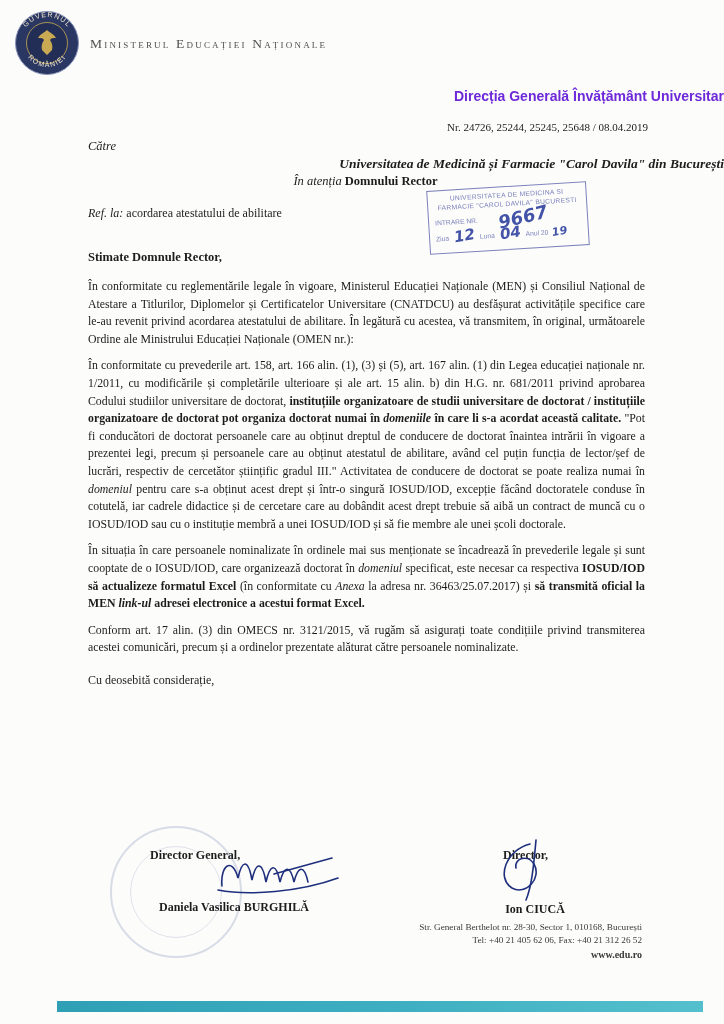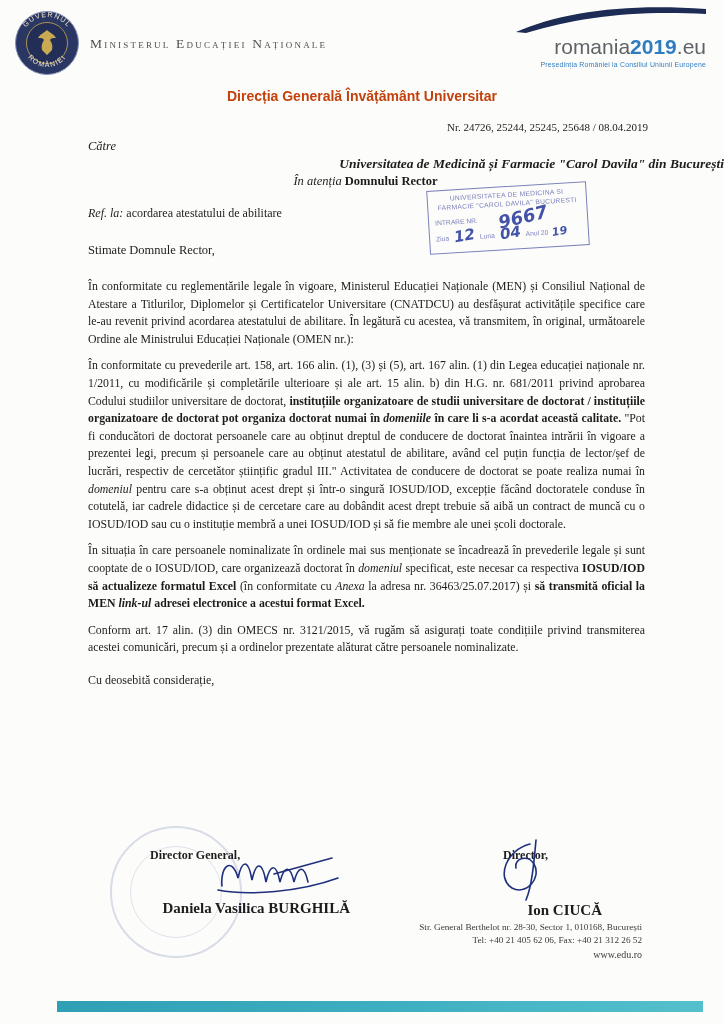--- a/index.html
+++ b/index.html
@@ -20,22 +20,22 @@
     font-size:13.5px; color:#4f4f4f;
   }
   .brand { position:absolute; right:18px; top:6px; width:196px; text-align:right; font-family:"Liberation Sans", sans-serif; }
   .brand svg { display:block; margin-left:auto; }
   .brand-text { line-height:22px; margin-top:2px; }
   .brand-text .b1, .brand-text .b3 { font-size:21px; color:#5f6368; }
   .brand-text .b2 { font-size:21px; color:#2f7dc1; font-weight:700; }
   .brand-sub { font-size:6.9px; color:#2f7dc1; margin-top:1px; letter-spacing:.2px; }
 
   .division-title {
-    position:absolute; top:88px; left:0; width:100%; text-align:center;
-    font-family:"Liberation Sans", sans-serif; font-weight:700; font-size:14px; color:#c2410c;
+    position:absolute; top:88px; left:0; width:100%; text-align:right;
+    font-family:"Liberation Sans", sans-serif; font-weight:700; font-size:14px; color:#6d28d9;
   }
   .number-line { position:absolute; top:121px; right:76px; font-size:11px; color:#222; }
   .to-label { position:absolute; left:88px; top:139px; font-style:italic; font-size:12.5px;text-align:right; }
   .addressee { position:absolute; top:156px; left:0; width:100%; text-align:right; font-weight:700; font-size:13.5px;font-style:italic; }
   .attention { position:absolute; top:174px; left:0; width:100%; text-align:center; font-size:12.5px; }
   .att-prefix { font-style:italic;margin-left:7px; }
   .att-name { font-weight:700; }
   .ref-line { position:absolute; left:88px; top:206px; font-size:12px; }
   .ref-label { font-style:italic; }
 
@@ -47,55 +47,55 @@
     background:rgba(255,255,255,.15);
   }
   .s-l1 { font-size:6.7px; text-align:center; letter-spacing:.3px; line-height:8.5px; }
   .s-row { display:flex; align-items:center; gap:4px; margin-top:3px; }
   .s-lab { font-size:6.7px; white-space:nowrap; }
   .s-hand { font-family:"DejaVu Sans", sans-serif; font-style:italic; font-weight:700; color:#4353a8; }
   .s-num { font-size:18px; transform:rotate(-10deg); margin-left:16px; line-height:14px; }
   .s-day { font-size:15px; margin:-7px 1px -3px; transform:rotate(-6deg); }
   .s-yr  { font-size:11px; transform:rotate(-6deg); }
 
-  .salutation { position:absolute; left:88px; top:243px; font-weight:400; font-size:12.5px; }
+  .salutation { position:absolute; left:88px; top:250px; font-weight:700; font-size:12.5px; }
 
   
   .body { position:absolute; left:88px; top:278px; width:557px; }
   .para { text-align:justify; font-size:11.8px; line-height:17.6px; color:#1c1c1c; margin-bottom:9px; }
   .olist { margin:1px 0 10px 17px; }
   .olist .li { font-weight:700; font-size:11.8px; line-height:19px; }
   .closing { margin-top:16px; font-size:12px; }
 
   
   .sig-title { position:absolute; font-weight:700; font-size:12px; }
   .sig-title.left  { left:150px; top:848px; }
   .sig-title.right { left:503px; top:848px; }
-  .sig-name { position:absolute; font-weight:700; font-size:15px; text-align:right; }
+  .sig-name { position:absolute; font-weight:700; font-size:12px; text-align:center; }
   .sig-name.left  { left:118px; top:900px; width:232px; }
   .sig-name.right { left:468px; top:902px; width:134px; }
   .sig-svg { position:absolute; }
   .sig-svg.left  { left:216px; top:838px; }
   .sig-svg.right { left:486px; top:836px; }
 
   .ghost-stamp {
     position:absolute; left:110px; top:826px; width:132px; height:132px;
     border:2.5px solid rgba(86,108,164,.22); border-radius:50%;
   }
   .ghost-inner {
     position:absolute; left:18px; top:18px; width:92px; height:92px;
     border:1.5px solid rgba(86,108,164,.18); border-radius:50%;
   }
 
   
   .footer-block {
     position:absolute; right:82px; top:921px; width:330px; text-align:right;
     font-size:9.2px; line-height:13px; color:#3a3a3a;
   }
-  .footer-site { font-weight:400; font-size:10px; margin-top:1px; }
+  .footer-site { font-weight:700; font-size:10px; margin-top:1px; }
 
   .bottom-bar {
     position:absolute; left:57px; top:1001px; width:646px; height:11px;
     background:linear-gradient(90deg,#2f9fb6 0%, #3fb0c2 55%, #55c0cd 100%);
   }
 </style>
 </head>
 <body>
 
 <div class="page">
@@ -114,27 +114,20 @@
       </text>
       <text font-size="7" fill="#f0e8cf" font-family="Liberation Sans, sans-serif" letter-spacing="1.2">
         <textPath href="#bArc" startOffset="50%" text-anchor="middle">ROMÂNIEI</textPath>
       </text>
       <path fill="#c9a952" d="M33 20 c-3 3 -7 4 -9 8 c3 0 5 0 6 2 c-2 3 -3 6 -2 10 l5 5 l5 -5 c1 -4 0 -7 -2 -10 c1 -2 3 -2 6 -2 c-2 -4 -6 -5 -9 -8 z"></path>
     </svg>
   </div>
 
   <div class="ministry">Ministerul Educației Naționale</div>
 
-  <div class="brand">
-    <svg width="190" height="28" viewBox="0 0 190 28">
-      <path fill="#1d2c55" d="M0 26 C 45 6 110 -3 190 3 L190 8 C 118 4 62 11 10 27 Z"></path>
-    </svg>
-    <div class="brand-text"><span class="b1">romania</span><span class="b2">2019</span><span class="b3">.eu</span></div>
-    <div class="brand-sub">Președinția României la Consiliul Uniunii Europene</div>
-  </div>
 
   <div class="division-title">Direcția Generală Învățământ Universitar</div>
   <div class="number-line">Nr. 24726, 25244, 25245, 25648 / 08.04.2019</div>
   <div class="to-label">Către</div>
   <div class="addressee">Universitatea de Medicină și Farmacie "Carol Davila" din București</div>
   <div class="attention">
     <span class="att-prefix">În atenția </span><span class="att-name">Domnului Rector</span>
   </div>
   <div class="ref-line">
     <span class="ref-label">Ref. la:</span>

